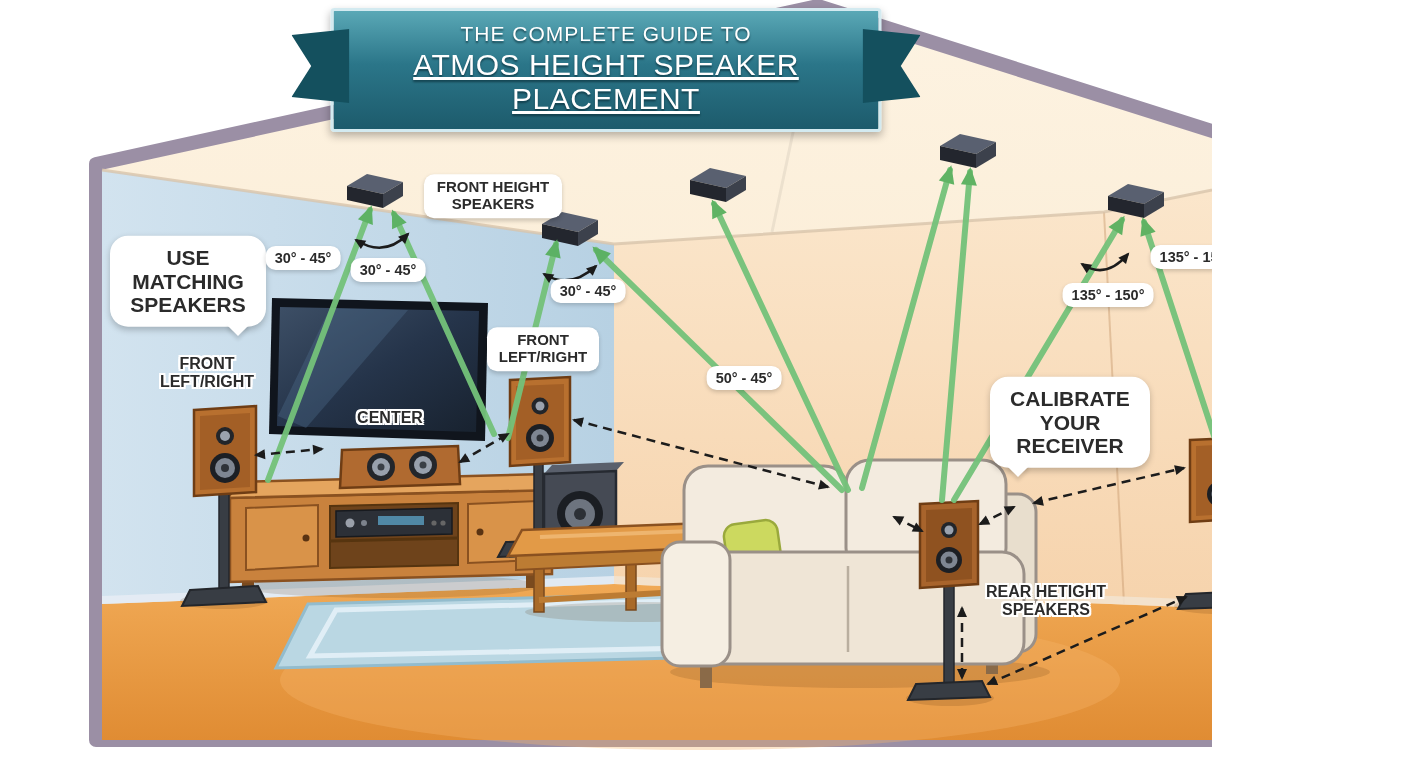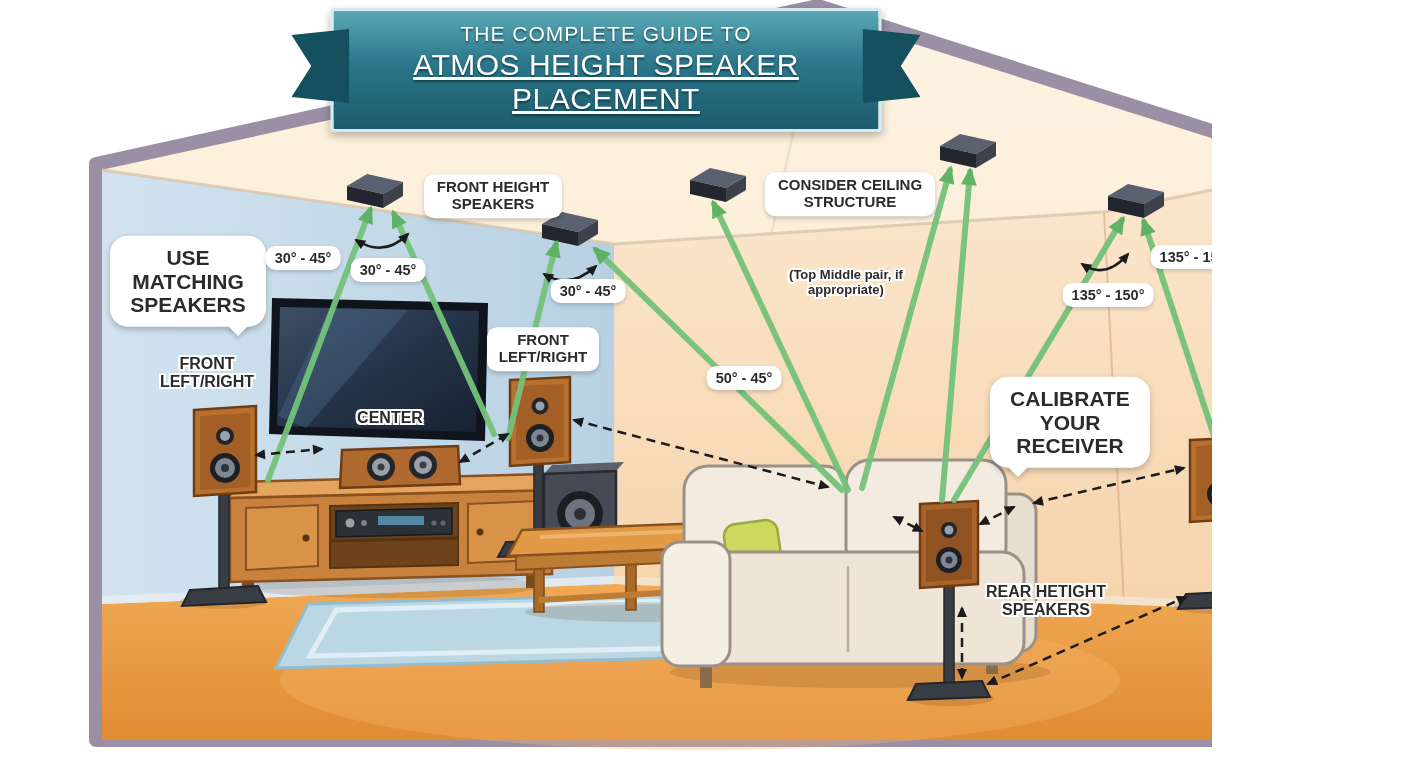--- a/index.html
+++ b/index.html
@@ -274,25 +274,23 @@
   </g>
 </svg>
 
 <div class="banner">
   <div class="banner-line1">THE COMPLETE GUIDE TO</div>
   <div class="banner-line2">ATMOS HEIGHT SPEAKER PLACEMENT</div>
 </div>
 
 <div class="label pill" style="left:493px; top:196px; width:118px;">FRONT HEIGHT SPEAKERS</div>
 
-<div class="label pill" style="left:850px; top:194px; width:150px;">CONSIDER CEILING STRUCTURE</div>
 
 
 <div class="label halo" style="left:846px; top:282px; width:190px;">
-  <div class="sub">(Top Middle pair, if appropriate)</div>
 </div>
 
 <div class="label bubble tail-right" style="left:188px; top:281px; width:128px;">USE MATCHING SPEAKERS</div>
 
 <div class="label bubble tail-left" style="left:1070px; top:422px; width:132px;">CALIBRATE YOUR RECEIVER</div>
 
 <div class="label halo" style="left:207px; top:373px; width:100px;">FRONT LEFT/RIGHT</div>
 
 <div class="label pill" style="left:543px; top:349px; width:92px;">FRONT LEFT/RIGHT</div>
 

